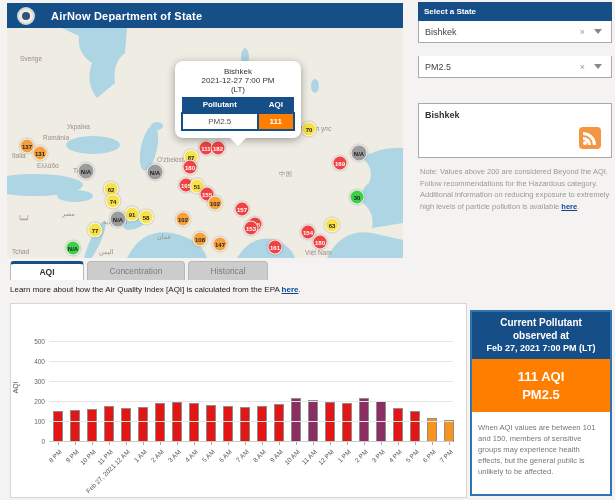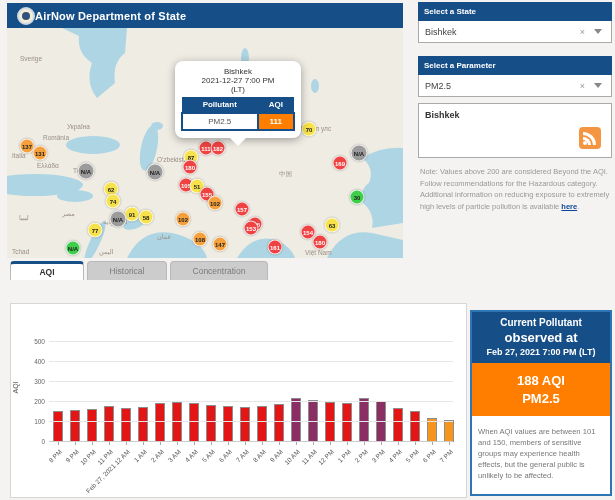--- a/index.html
+++ b/index.html
@@ -1,21 +1,21 @@
 <!DOCTYPE html>
 <html><head>
 <meta charset="utf-8">
 <style>
   * { margin:0; padding:0; box-sizing:border-box; }
   html,body { font-family:"Liberation Sans", sans-serif; }
   #stage { position:relative; width:615px; height:500px; background:#f4f3f1; overflow:hidden; }
 
   
   .app-header { position:absolute; left:7px; top:3px; width:396px; height:25px;
-    background:#164e87; color:#fff; display:flex; align-items:center; gap:0; padding-left:10px; }
+    background:#164e87; color:#fff; display:flex; align-items:center; gap:16px; padding-left:10px; }
   .seal { width:18px; height:18px; border-radius:50%; background:#f2ecd8; border:2px solid #cfd8e2;
     position:relative; flex:0 0 auto; }
   .seal::after { content:""; position:absolute; left:3px; top:3px; width:8px; height:8px;
     border-radius:50%; background:#30527c; }
   .app-title { font-size:11px; font-weight:bold; letter-spacing:.2px; }
 
   
   .map { position:absolute; left:7px; top:28px; width:396px; height:230px; background:#efece4; overflow:hidden; }
   .map svg.water { position:absolute; left:0; top:0; }
   .maplabel { position:absolute; font-size:6.5px; color:#9a8f86; white-space:nowrap; }
@@ -66,21 +66,21 @@
   .bar { width:10px; border:1px solid #8d8d8d; border-bottom:none; }
   .xtick { position:absolute; width:1px; height:3px; background:#aaa; top:100px; }
   .xlabel { position:absolute; top:106px; width:100px; text-align:right; font-size:6.5px; color:#555;
     white-space:nowrap; transform:rotate(-45deg); transform-origin:100% 0; }
 
   
   .cc { position:absolute; left:470px; top:310px; width:142px; height:186px;
     border:2px solid #2e75b6; background:#fff; display:flex; flex-direction:column; }
   .cc-head { background:#164e87; color:#fff; text-align:center; padding:5px 2px 6px; }
   .cc-head .l1 { font-size:10px; font-weight:bold; }
-  .cc-head .l2 { font-size:13px; font-weight:bold; margin-top:2px; }
+  .cc-head .l2 { font-size:10px; font-weight:bold; margin-top:2px; }
   .cc-head .l3 { font-size:9px; font-weight:bold; margin-top:2px; }
   .cc-aqi { background:#ff7e00; color:#fff; text-align:center; padding:10px 4px; }
   .cc-aqi .a1 { font-size:13px; font-weight:bold; }
   .cc-aqi .a2 { font-size:12px; font-weight:bold; margin-top:3px; line-height:1.25; }
   .cc-aqi .a3 { font-size:13px; font-weight:bold; margin-top:3px; }
   .cc-health { padding:6px 6px; }
   .cc-health .h-title { text-align:center; font-size:8.5px; font-weight:bold; color:#222; }
   .cc-health .h-text { margin-top:4px; font-size:7.6px; color:#777; line-height:1.45; }
 
   
@@ -200,24 +200,27 @@
           <td class="pollutant">PM2.5</td>
           <td class="aqi">111</td>
         </tr>
       </tbody>
         </table>
     </div>
   </div>
 
   <div class="tabs">
     <div class="tab t1 active">AQI</div>
+    <div class="tab t2">Concentration</div>
     <div class="tab t3">Historical</div>
-    <div class="tab t2">Concentration</div>
-  </div>
-
+  </div>
+
+  <div class="learn">
+    <span>Learn more about how the Air Quality Index [AQI] is calculated from the EPA </span><a class="lnk">here</a><span>.</span>
+  </div>
 
   <div class="chart">
     <div class="ylab">AQI</div>
     <div class="plot">
       <div class="bars">
           <div class="bar" style="height: 31px; background: rgb(227, 21, 21);"></div>
           <div class="bar" style="height: 32px; background: rgb(227, 21, 21);"></div>
           <div class="bar" style="height: 33.2px; background: rgb(227, 21, 21);"></div>
           <div class="bar" style="height: 35.6px; background: rgb(227, 21, 21);"></div>
           <div class="bar" style="height: 34px; background: rgb(227, 21, 21);"></div>
@@ -304,39 +307,38 @@
       </div>
   </div>
 
   <div class="cc">
     <div class="cc-head">
       <div class="l1">Current Pollutant</div>
       <div class="l2">observed at</div>
       <div class="l3">Feb 27, 2021 7:00 PM (LT)</div>
     </div>
     <div class="cc-aqi">
-      <div class="a1">188 AQI</div>
+      <div class="a1">111 AQI</div>
       <div class="a3">PM2.5</div>
     </div>
     <div class="cc-health">
       <div class="h-text">When AQI values are between 101 and 150, members of sensitive groups may experience health effects, but the general public is unlikely to be affected.</div>
     </div>
   </div>
 
   <div class="panel" style="top:2px;">
     <div class="panel-head">Select a State</div>
     <div class="panel-body">
       <span>Bishkek</span>
       <span class="clear-x">×</span>
       <span class="caret"></span>
     </div>
   </div>
 
   <div class="panel" style="top:56px;">
-    <div class="panel-head">Select a Parameter</div>
     <div class="panel-body">
       <span>PM2.5</span>
       <span class="clear-x">×</span>
       <span class="caret"></span>
     </div>
   </div>
 
   <div class="feedbox">
     <div class="fb-text">Bishkek</div>
     <span class="rss">

